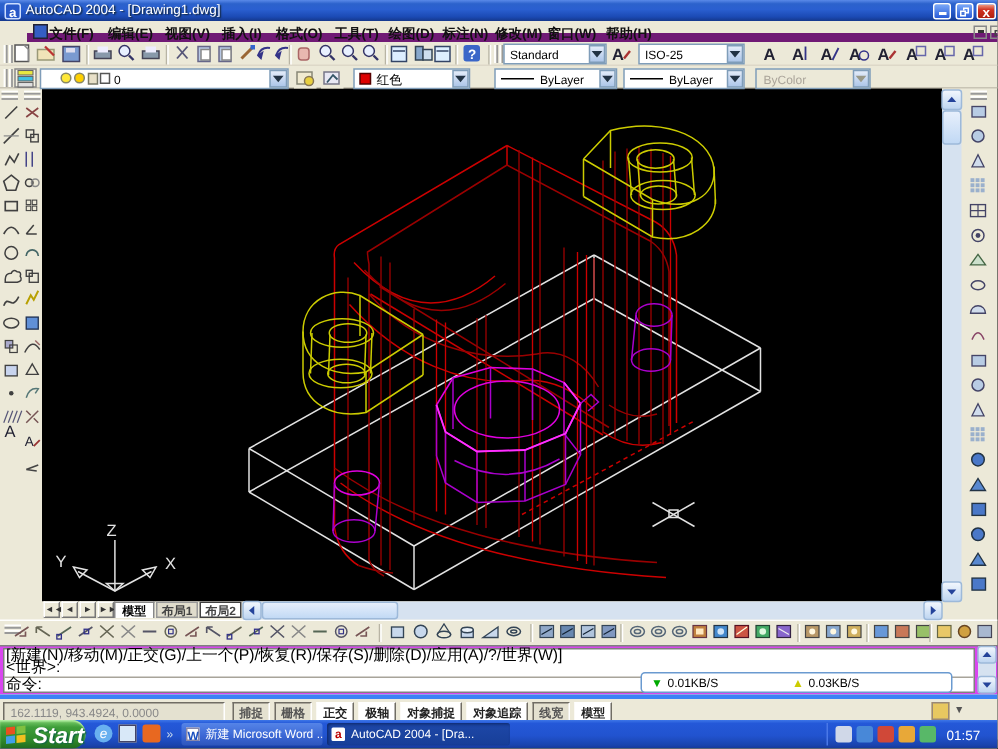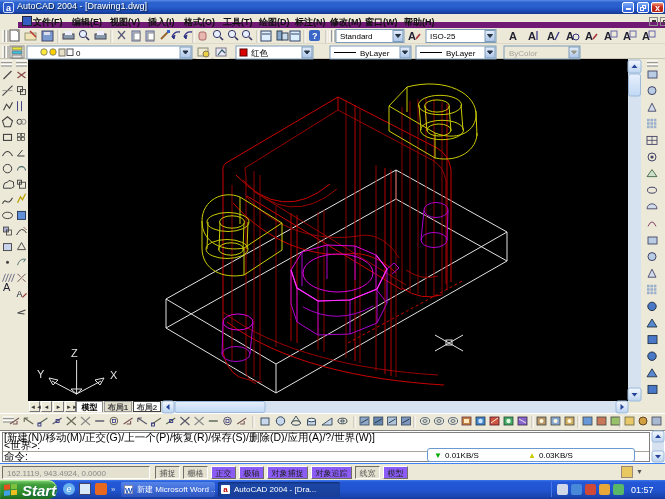--- a/index.html
+++ b/index.html
@@ -7,25 +7,25 @@
 #title .t{position:absolute;left:17px;top:1px;color:#fff;font-size:9px;font-weight:normal;letter-spacing:0px;text-shadow:1px 1px 1px #123}
 .wbtn{position:absolute;top:1.5px;width:12px;height:11px;border-radius:2px;border:1px solid #fff;color:#fff;font-size:8px;line-height:9px;text-align:center}
 #menu{left:18px;top:14px;width:665px;height:14px;background:#ece9d8;border-bottom:6px solid #701a75;font-size:9px;color:#111}
 #menu span{position:absolute;top:2px;font-weight:bold}
 #row1{left:0;top:28px;width:665px;height:16px;background:#ece9d8;border-bottom:1px solid #ddd8c8}
 #row2{left:0;top:44px;width:665px;height:15px;background:#ece9d8;border-bottom:1px solid #c8c4b4}
 #canvas{left:28px;top:59px;width:600px;height:342px;background:#000}
 #tabrow{left:28px;top:401px;width:598px;height:12px;background:#ece9d8;font-size:8px;font-weight:bold}
 .navb{top:0;width:11px;height:11px;border:1px solid #999;border-color:#fff #777 #777 #fff;background:#ece9d8;color:#333;font-size:6px;text-align:center;line-height:11px}
 #botbar{left:0;top:413px;width:665px;height:17px;background:#ece9d8;border-top:1px solid #fff}
-#cmd{left:0;top:430px;width:665px;height:33px;background:#ffffff;border-top:1px solid #808080}
+#cmd{left:0;top:430px;width:665px;height:33px;background:#d946ef;border-top:1px solid #808080}
 .cmdline{font-size:10.5px;line-height:7px;color:#000;white-space:nowrap}
-#status{left:0;top:463px;width:665px;height:30px;background:#ece9d8;border-top:1px solid #3b82f6;font-size:8px}
-.sbtn{position:absolute;top:1.5px;height:13px;color:#222;text-align:center;line-height:13px;font-weight:normal}
-.raised{border:1px solid;border-color:#fff #706d64 #706d64 #fff;background:#8b5cf6}
+#status{left:0;top:463px;width:665px;height:30px;background:#ece9d8;border-top:3px solid #3b82f6;font-size:8px}
+.sbtn{position:absolute;top:1.5px;height:13px;color:#222;text-align:center;line-height:13px;font-weight:bold}
+.raised{border:1px solid;border-color:#fff #706d64 #706d64 #fff;background:#ffffff}
 .sunk{border:1px solid;border-color:#706d64 #fff #fff #706d64;background:#e4e1d0;color:#555}
 #task{left:0;top:480px;width:665px;height:19px;background:linear-gradient(180deg,#3d76e8 0%,#2458d8 12%,#2153cf 55%,#1a44ae 88%,#16389a 100%)}
 #start{position:absolute;left:0;top:0;width:57px;height:19px;border-radius:0 9px 9px 0;background:linear-gradient(180deg,#7fd06f 0%,#3f9e3a 25%,#2f8a2c 70%,#1e6b1e 100%);box-shadow:inset 0 1px 1px #b8f0a8}
 #start .s{position:absolute;left:22px;top:2px;color:#fff;font-size:15px;font-style:italic;font-weight:bold;text-shadow:1px 1px 1px #164}
 .tbtn{position:absolute;top:2px;height:15px;border-radius:2px;color:#fff;font-size:8px;line-height:15px;overflow:hidden;white-space:nowrap}
 </style></head><body>
 
 <div class="abs" id="title">
  <div class="abs" style="left:3px;top:1.5px;width:11px;height:11px;background:#2858c8;border-radius:2px;border:1px solid #cdf;color:#fff;font-weight:bold;font-size:9px;line-height:10px;text-align:center">a</div>
  <div class="t">AutoCAD 2004 - [Drawing1.dwg]</div>

